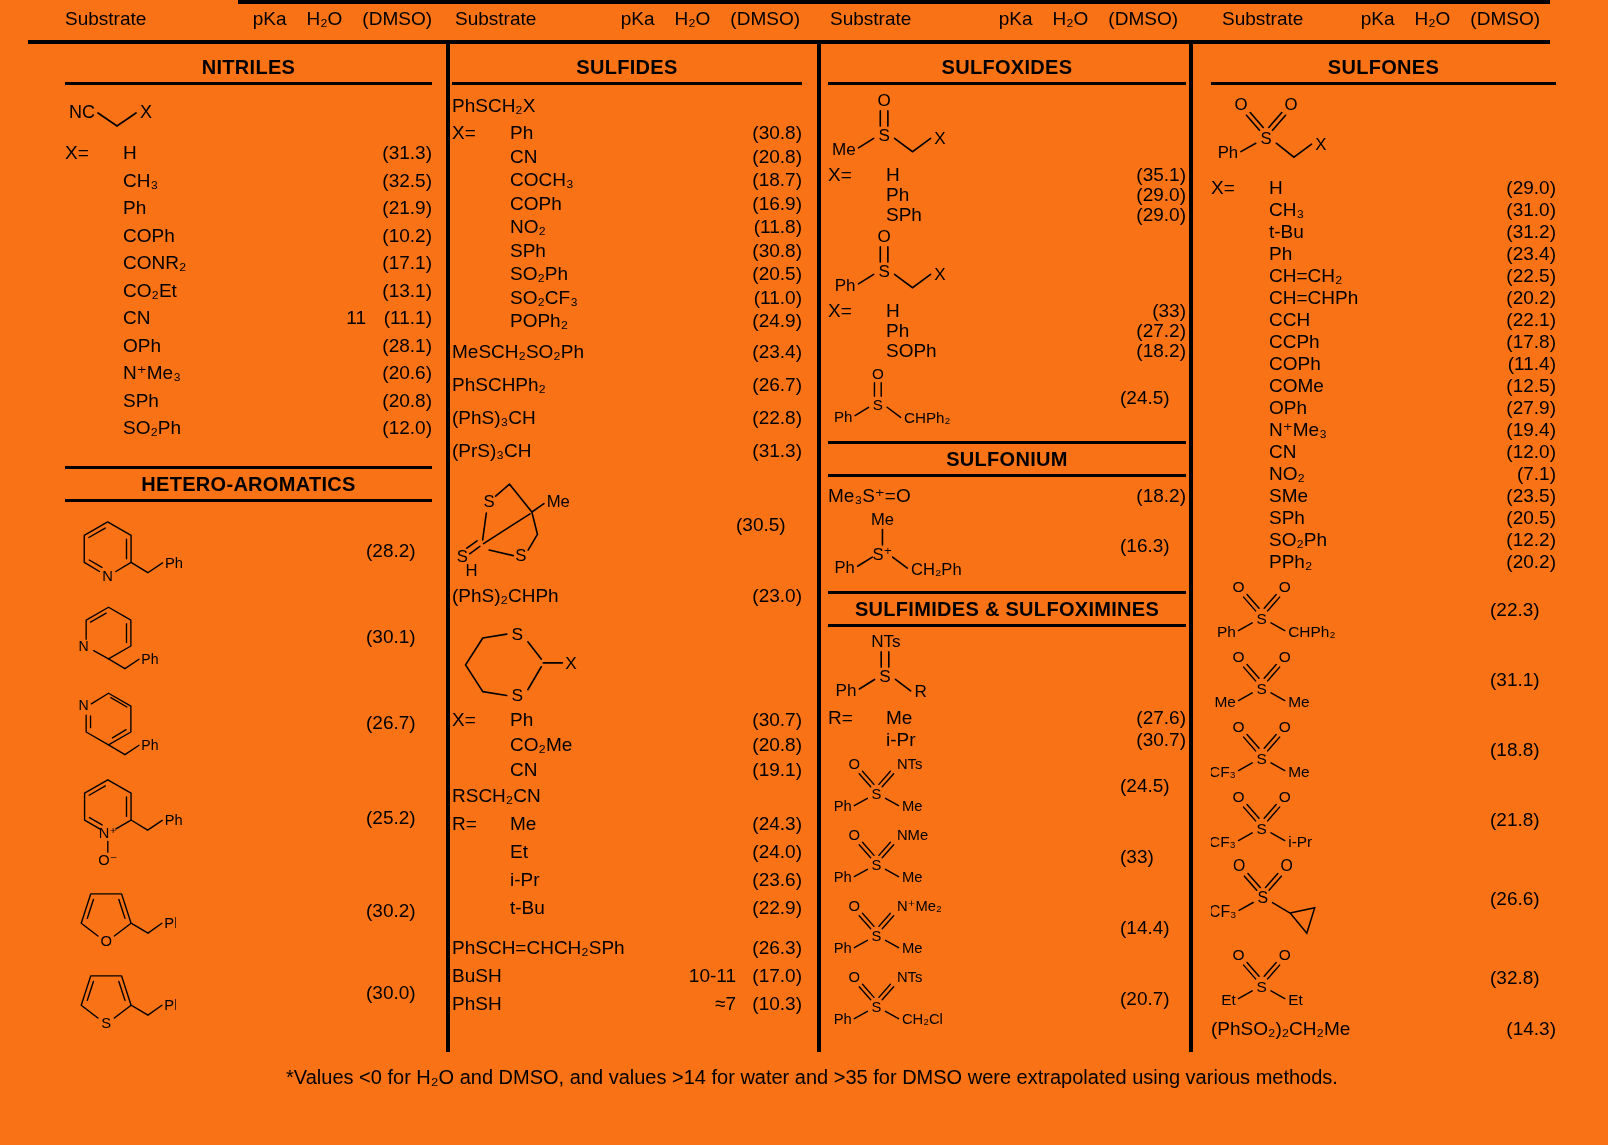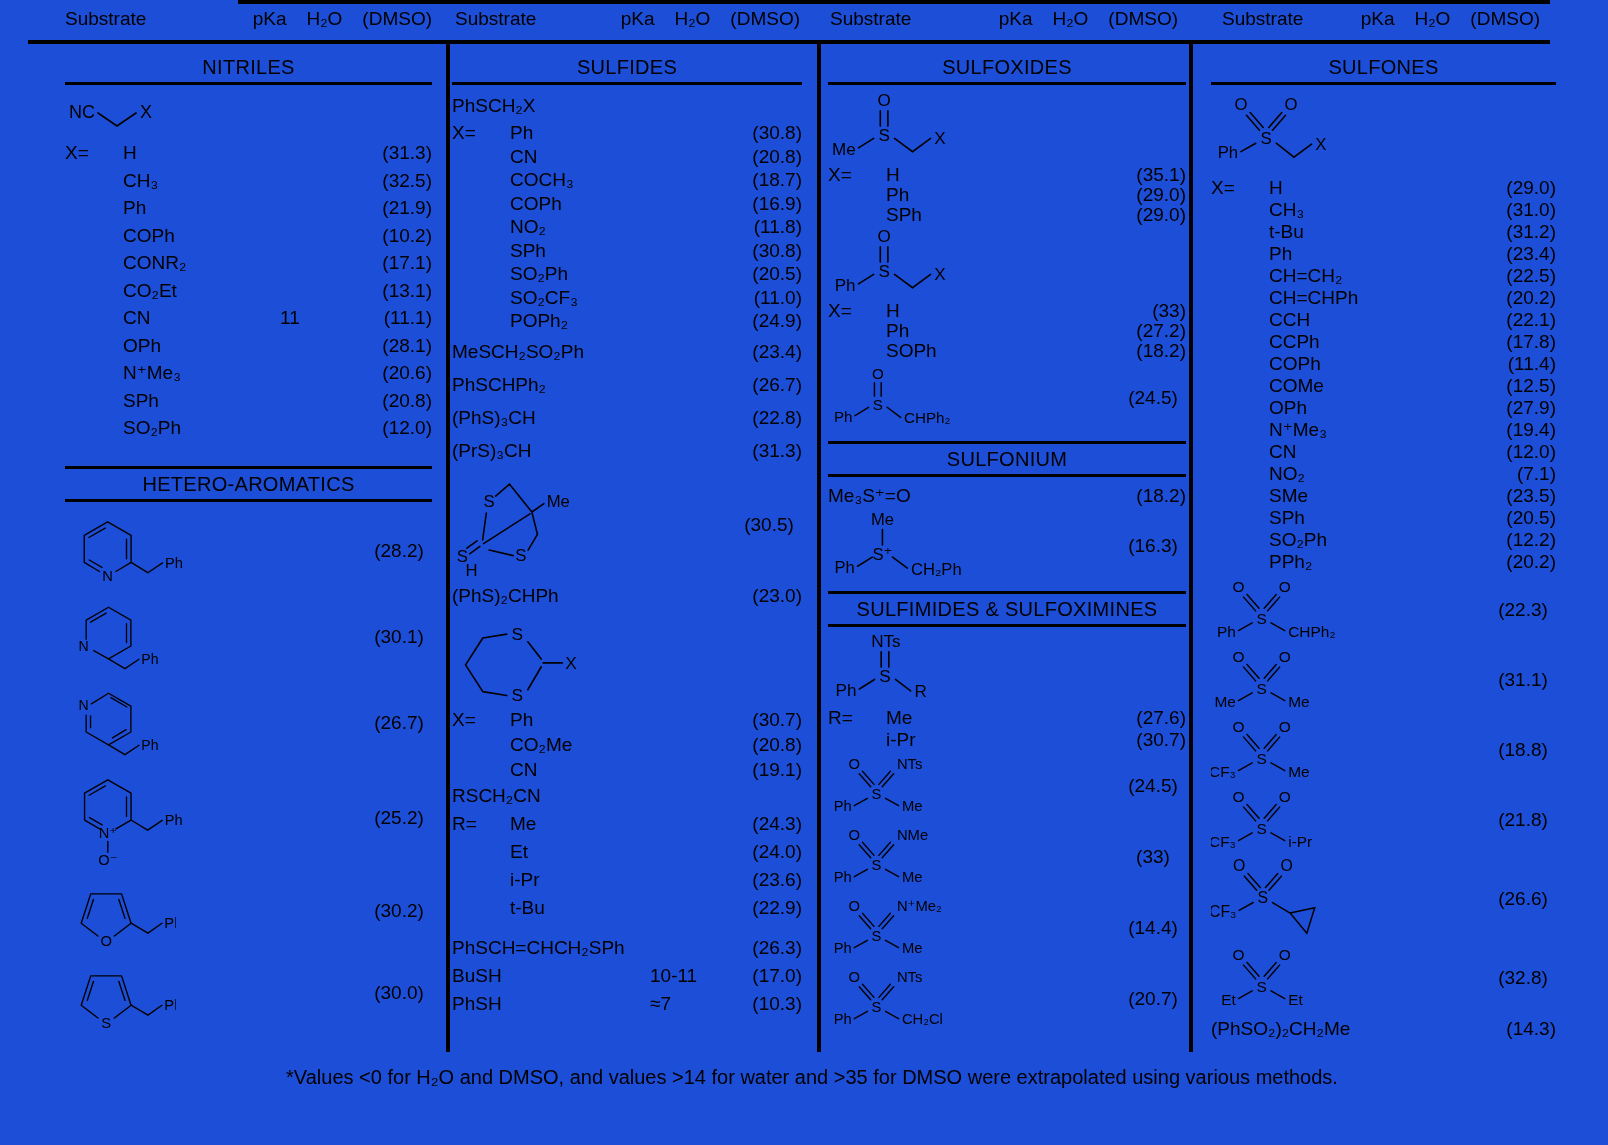--- a/index.html
+++ b/index.html
@@ -1,41 +1,41 @@
 <!DOCTYPE html>
 <html><head>
 <meta charset="utf-8">
 <style>
   html,body{margin:0;padding:0;background:#fff;color:#000;
     font-family:"Liberation Sans","DejaVu Sans",sans-serif;}
-  #page{position:relative;width:1608px;height:1145px;background:#1d4ed8;overflow:hidden;}
+  #page{position:relative;width:1608px;height:1145px;background:#f97316;overflow:hidden;}
   .vd{position:absolute;top:44px;width:4px;height:1008px;background:#000;}
   .hrule{border-top:3px solid #000;height:0;}
   .hg{position:absolute;top:8px;display:flex;align-items:baseline;font-size:19px;}
   .hg .s{flex:1;}
   .hg span{white-space:nowrap;}
   .hg .hk{margin-left:20px;}
   .col{position:absolute;top:48px;}
   #c1{left:65px;width:367px;}
   #c2{left:452px;width:350px;}
   #c3{left:828px;width:358px;}
   #c4{left:1198px;width:345px;margin-left:13px;}
-  .ti{font-size:20px;font-weight:normal;text-align:center;line-height:30px;letter-spacing:.3px;}
+  .ti{font-size:20px;font-weight:bold;text-align:center;line-height:30px;letter-spacing:.3px;}
   .r{display:flex;align-items:baseline;font-size:19px;}
   .r .n{white-space:nowrap;}
   .r .s{flex:1;}
   .r .d{min-width:66px;text-align:right;white-space:nowrap;}
-  .r .w{width:86px;text-align:left;white-space:nowrap;}
+  .r .w{width:86px;text-align:right;white-space:nowrap;}
   .xq{width:58px;flex:none;white-space:nowrap;}
   .lh30{line-height:30px;} .lh28{line-height:27.5px;} .lh24{line-height:23.5px;}
   .lh33{line-height:33px;} .lh25{line-height:25px;}  .lh28b{line-height:28px;}
   .lh20{line-height:20px;} .lh21{line-height:21.5px;} .lh22{line-height:22px;}
   .st{display:flex;align-items:center;}
   .st .s{flex:1;}
-  .st .d{min-width:66px;text-align:center;font-size:19px;white-space:nowrap;}
+  .st .d{min-width:66px;text-align:left;font-size:19px;white-space:nowrap;}
   svg{display:block;}
   svg text{font-family:"Liberation Sans","DejaVu Sans",sans-serif;font-size:18px;fill:#000;}
   .b{stroke:#000;stroke-width:1.7;fill:none;stroke-linecap:round;}
   #footnote{position:absolute;top:1066px;left:8px;width:1608px;text-align:center;font-size:20px;}
   #topedge{position:absolute;top:0;left:238px;width:1312px;height:4px;background:#000;}
   #toprule{position:absolute;top:40px;left:28px;width:1522px;height:4px;background:#000;}
 </style>
 </head>
 <body>
 

